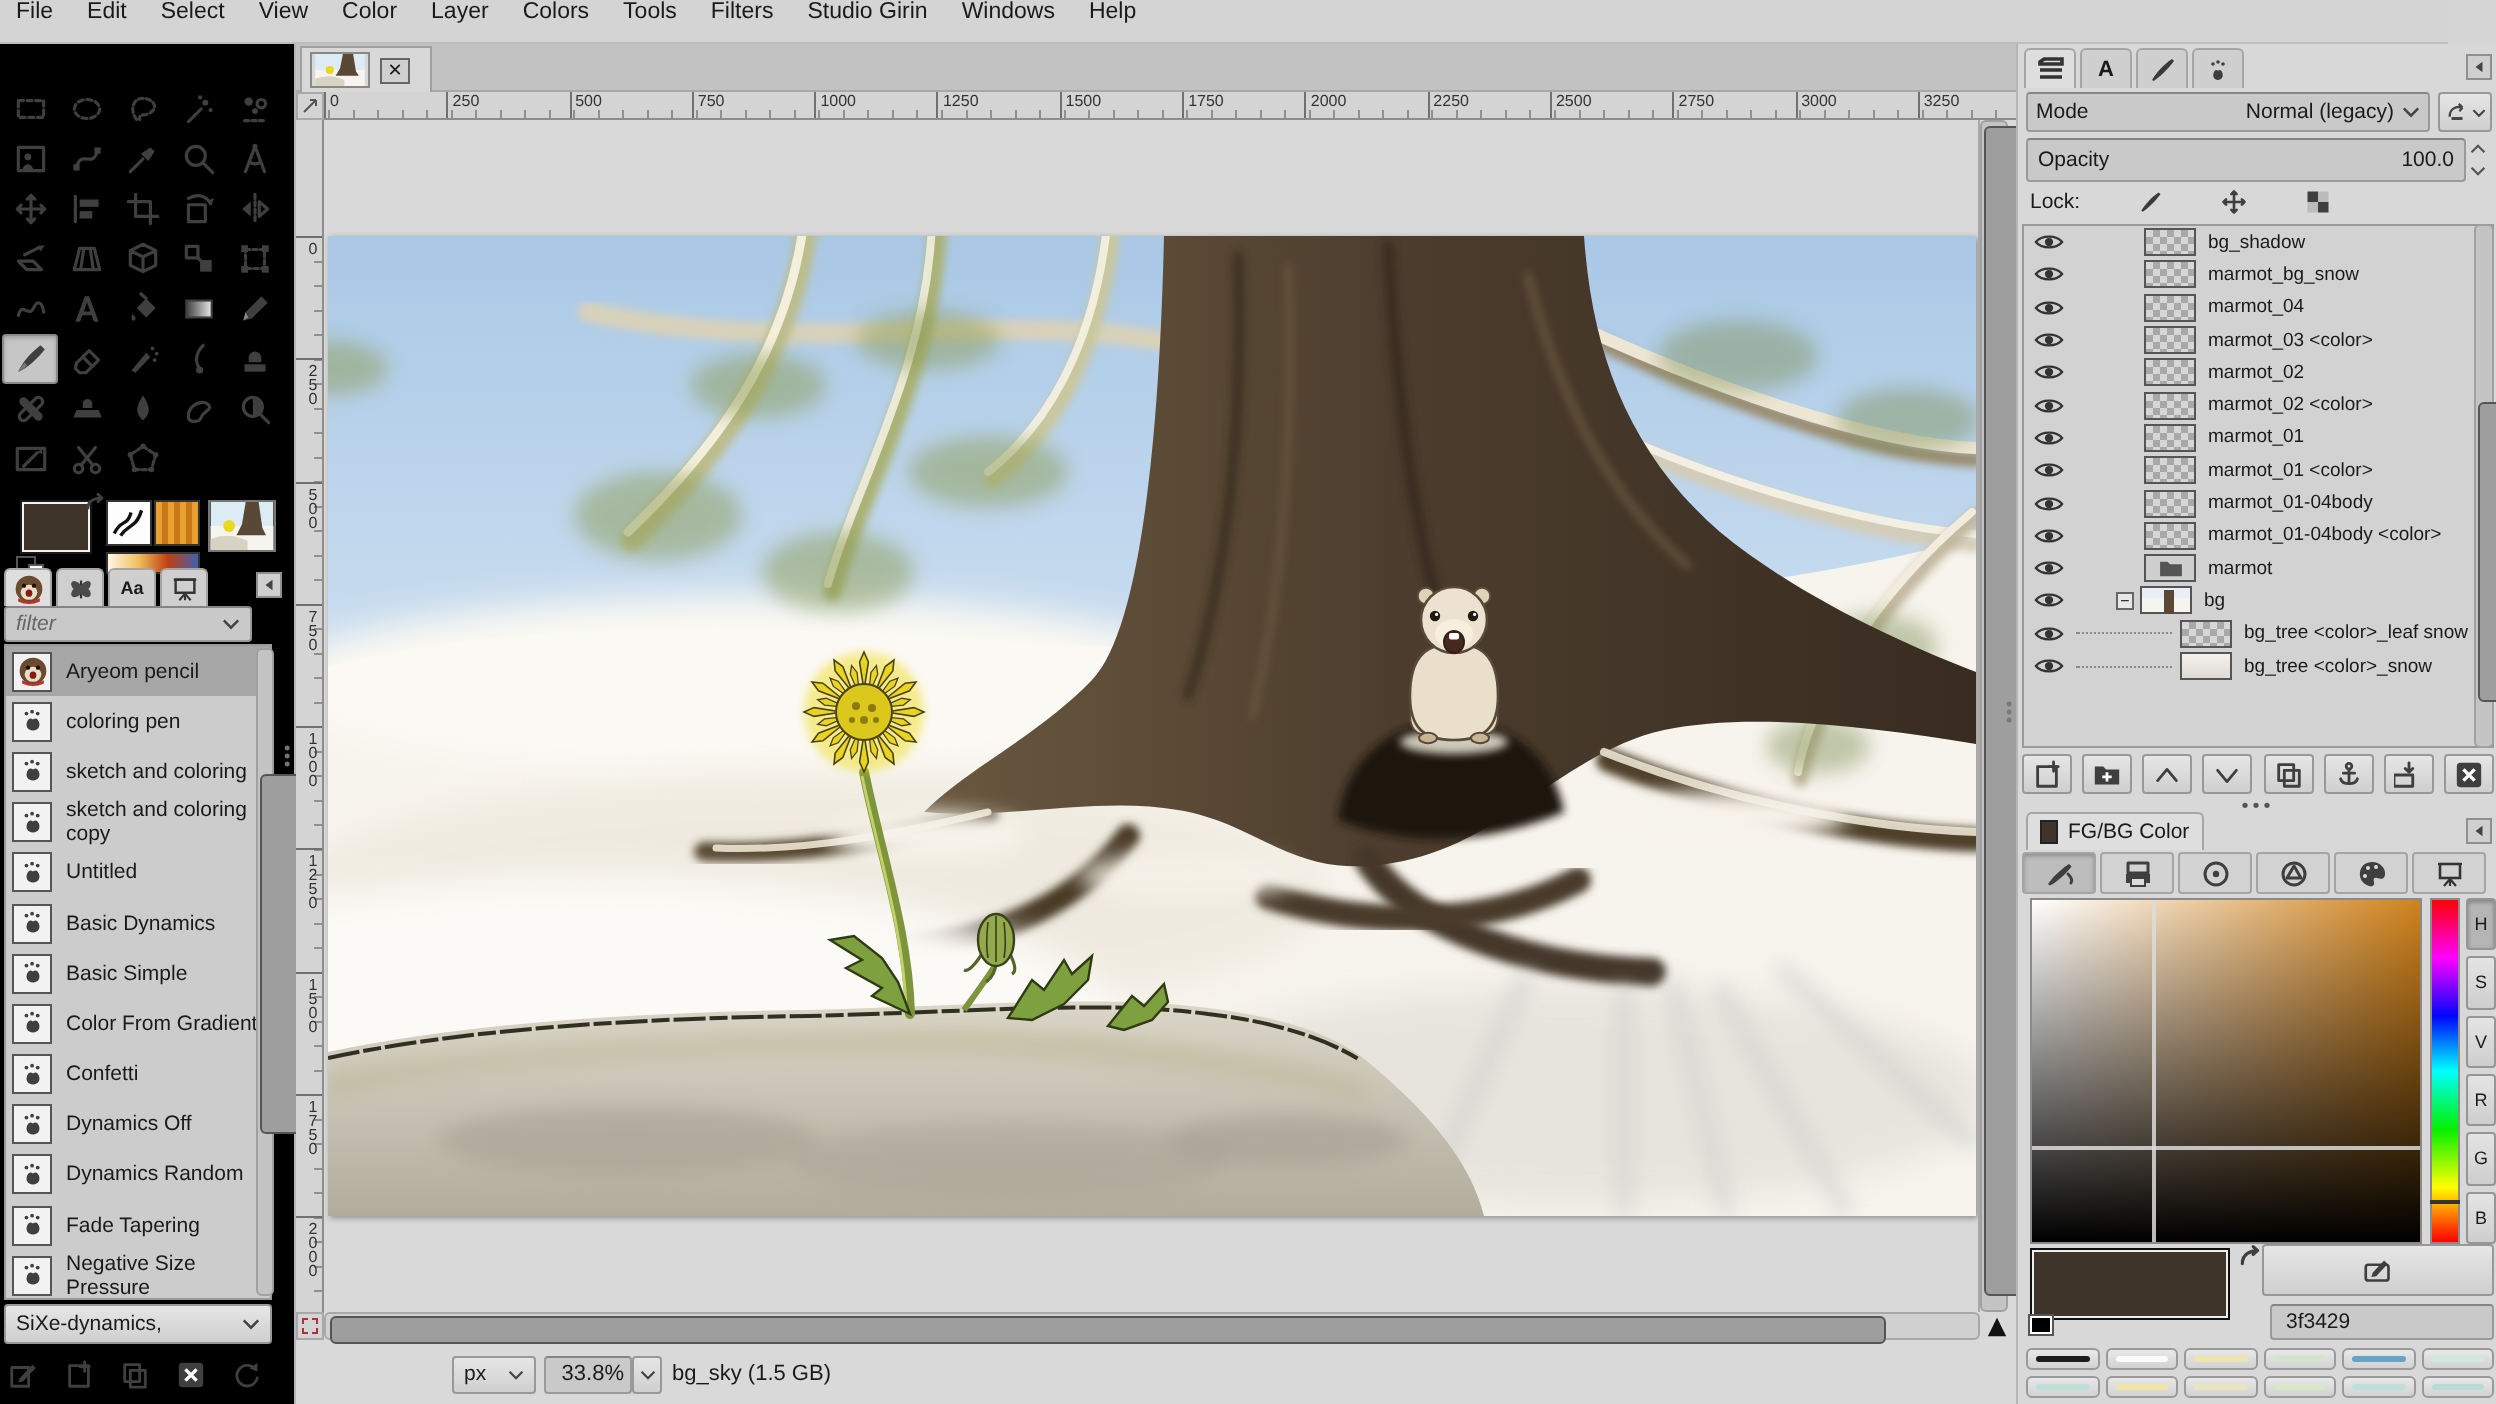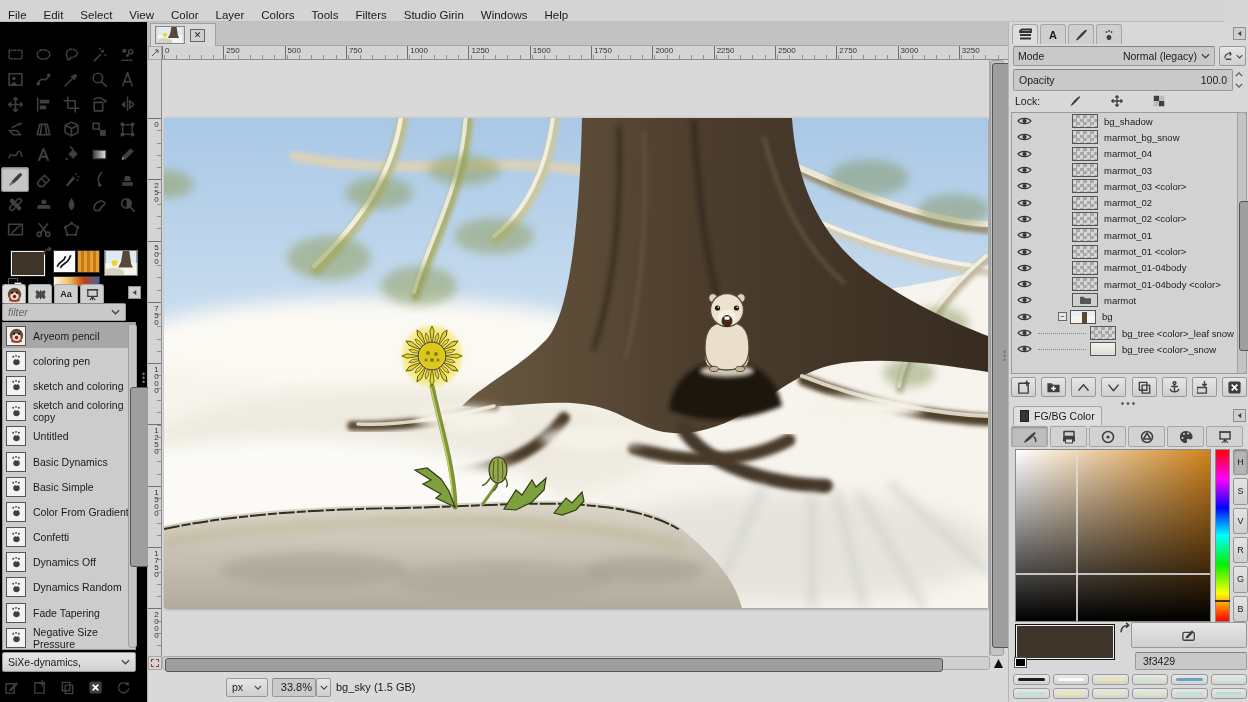--- a/index.html
+++ b/index.html
@@ -7,21 +7,21 @@
     font-family:"Liberation Sans",sans-serif;color:#1a1a1a;-webkit-font-smoothing:antialiased;}
   .abs{position:absolute;}
   svg{display:block;}
   .tg{stroke:#3f3f3f;fill:none;stroke-width:1.5;stroke-linecap:round;stroke-linejoin:round;}
   .tf{fill:#3f3f3f;stroke:none;}
   .btn3d{background:linear-gradient(#e6e6e6,#cfcfcf);border:1px solid #989898;border-radius:2px;}
   .inset{background:#c9c9c9;border:1px solid #9a9a9a;border-top-color:#858585;border-radius:2px;}
 
   
   #menubar{position:absolute;left:0;top:0;width:1224px;height:22px;background:#d4d4d4;
-    border-bottom:1px solid #bdbdbd;display:flex;align-items:flex-end;gap:17px;padding-left:8px;
+    border-bottom:1px solid #bdbdbd;display:flex;align-items:flex-start;gap:17px;padding-left:8px;
     font-size:11.5px;}
   #menubar span{cursor:default;}
 
   
   #leftdock{position:absolute;left:0;top:22px;width:148px;height:680px;background:#000000;
     border-right:1px solid #b5b5b5;}
   #toolgrid{position:absolute;left:1px;top:20px;width:146px;display:flex;flex-wrap:wrap;}
   .tcell{width:28px;height:25px;display:flex;align-items:center;justify-content:center;border-radius:2px;}
   .tcell svg{width:19px;height:19px;}
   .tcell.sel{background:#c6c6c6;border:1px solid #8a8a8a;box-shadow:inset 0 1px 2px rgba(0,0,0,.2);}
@@ -1043,29 +1043,20 @@
         <span class="thumb"></span>
         <span>marmot_04</span>
       </div>
     <div class="lrow">
         <svg class="eye" viewBox="0 0 16 10">
           <path d="M1,5 C4,1.2 12,1.2 15,5 C12,8.8 4,8.8 1,5 Z" fill="none" stroke="#333" stroke-width="1.2"></path>
           <circle cx="8" cy="5" r="2.2" fill="#333"></circle>
         </svg>
         <span class="sp"></span>
         <span class="thumb"></span>
-        <span>marmot_03</span>
-      </div>
-    <div class="lrow">
-        <svg class="eye" viewBox="0 0 16 10">
-          <path d="M1,5 C4,1.2 12,1.2 15,5 C12,8.8 4,8.8 1,5 Z" fill="none" stroke="#333" stroke-width="1.2"></path>
-          <circle cx="8" cy="5" r="2.2" fill="#333"></circle>
-        </svg>
-        <span class="sp"></span>
-        <span class="thumb"></span>
         <span>marmot_03 &lt;color&gt;</span>
       </div>
     <div class="lrow">
         <svg class="eye" viewBox="0 0 16 10">
           <path d="M1,5 C4,1.2 12,1.2 15,5 C12,8.8 4,8.8 1,5 Z" fill="none" stroke="#333" stroke-width="1.2"></path>
           <circle cx="8" cy="5" r="2.2" fill="#333"></circle>
         </svg>
         <span class="sp"></span>
         <span class="thumb"></span>
         <span>marmot_02</span>

